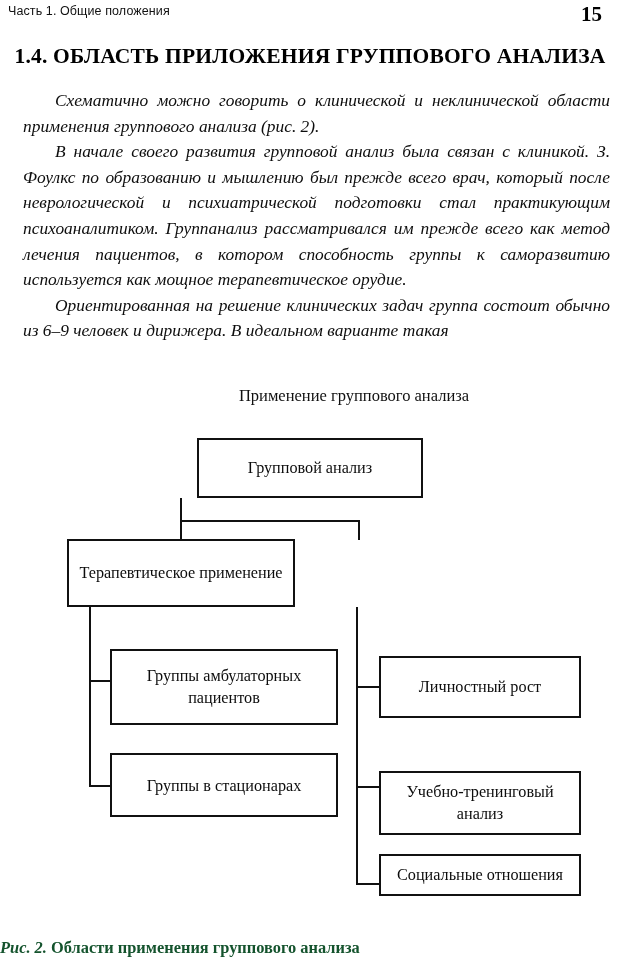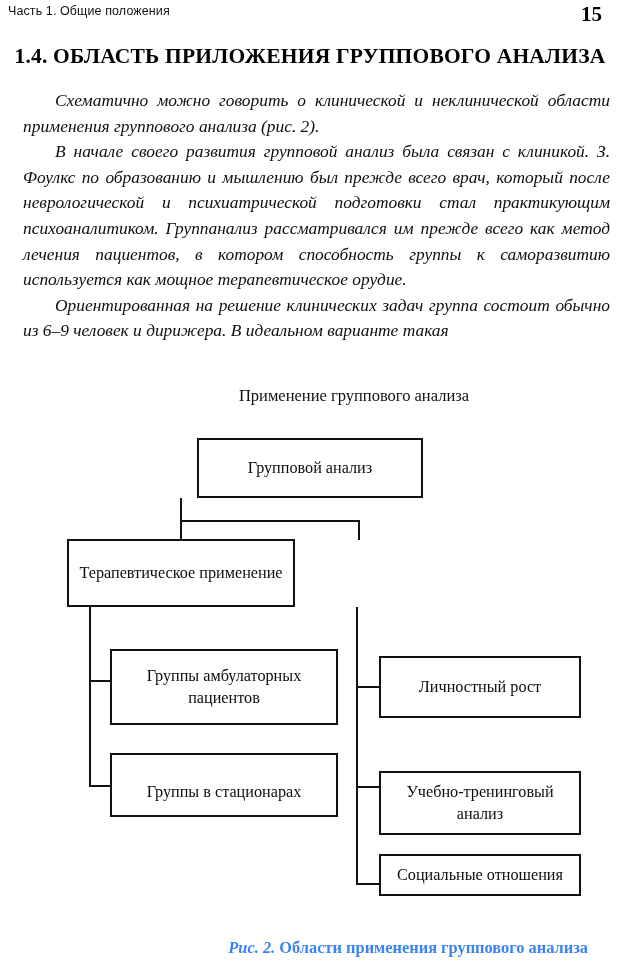--- a/index.html
+++ b/index.html
@@ -93,37 +93,37 @@
     box-sizing: border-box;
     border: 2px solid #111;
     background: #fff;
     display: flex;
     align-items: center;
     justify-content: center;
     text-align: center;
     font-size: 16.2px;
     line-height: 22px;
     color: #0d0d0d;
-    padding: 12px 6px;
+    padding: 18px 6px;
   }
   .line {
     position: absolute;
     background: #111;
   }
   .line.h { height: 2px; }
   .line.v { width: 2px; }
 
   .fig-caption {
     position: absolute;
     left: 0;
     top: 938px;
     width: 588px;
-    text-align: right;
+    text-align: left;
     font-size: 16.4px;
-    color: #3b82f6;
+    color: #14532d;
   }
   .fig-caption .it {
     font-style: italic;
     font-weight: bold;
   }
   .fig-caption .bd {
     font-weight: bold;
   }
 </style>
 </head>

